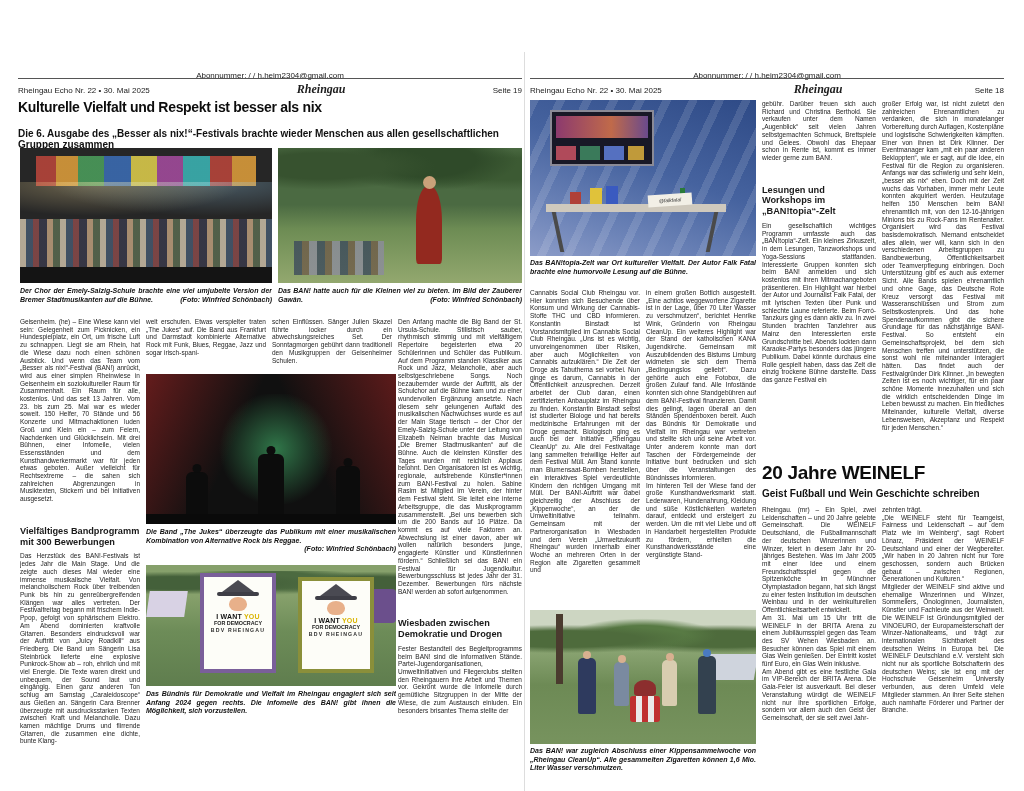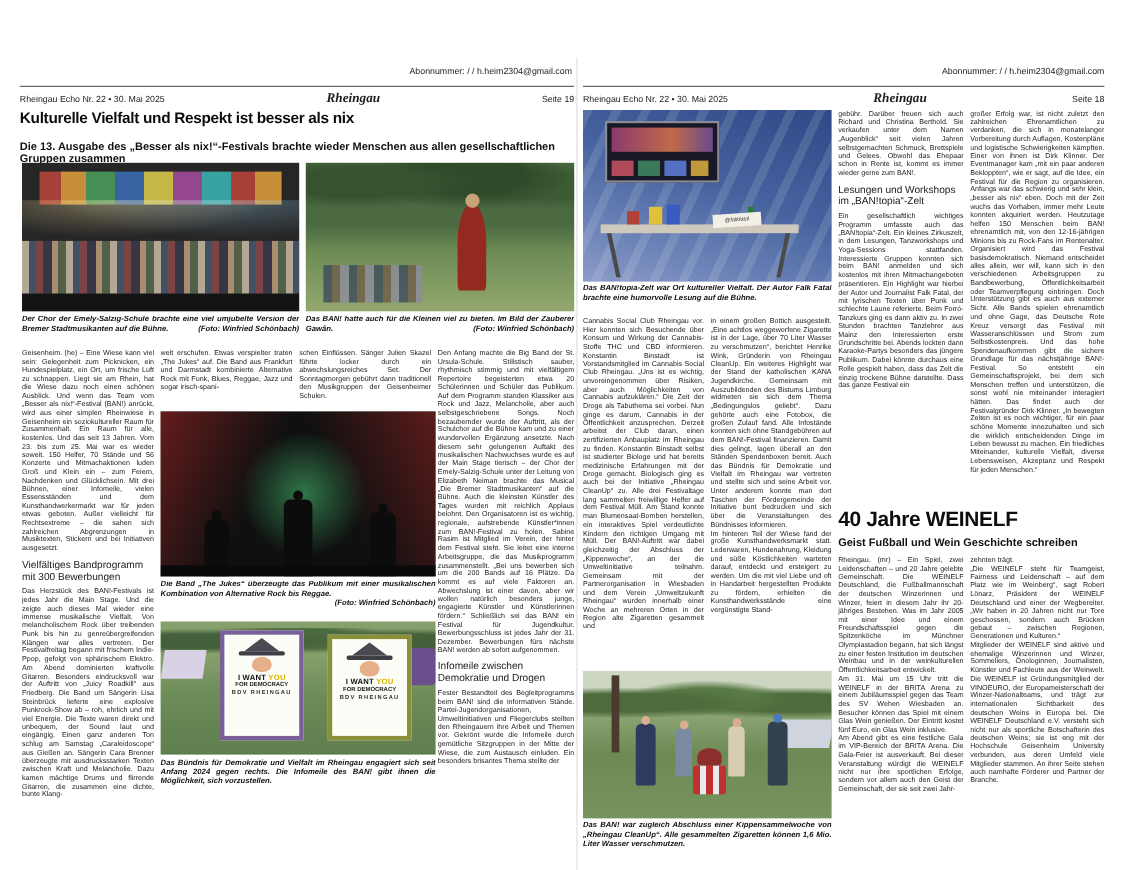--- a/index.html
+++ b/index.html
@@ -1,27 +1,27 @@
 <!DOCTYPE html>
 <html><head>
 <meta charset="utf-8">
 <style>
   html,body{margin:0;padding:0;background:#ffffff;}
   #canvas{position:relative;width:1024px;height:791px;background:#fff;overflow:hidden;
           font-family:"Liberation Sans",sans-serif;color:#1c1c1c;}
   .abs{position:absolute;}
-  .abo{font-size:8px;color:#222;text-align:right;}
+  .abo{font-size:8px;color:#222;text-align:center;margin-top:11px;}
   .pghead{display:flex;justify-content:space-between;align-items:baseline;
           border-top:1px solid #555;padding-top:3px;}
   .pghead .iss,.pghead .pg{font-size:8px;color:#222;}
   .pghead .mast{font-family:"Liberation Serif",serif;font-style:italic;font-weight:bold;font-size:12px;}
   .headline{font-weight:800;font-size:14px;letter-spacing:-0.3px;color:#0d0d0d;}
   .subhead{font-weight:700;font-size:10px;color:#111;}
   .bodytxt{font-size:6.5px;line-height:7.7px;text-align:justify;white-space:pre-line;overflow:hidden;}
-  .colhead{font-size:9.2px;line-height:10.8px;font-weight:400;color:#1a1a1a;margin:5px 0 5px;}
+  .colhead{font-size:9.2px;line-height:10.8px;font-weight:700;color:#1a1a1a;margin:23px 0 5px;}
   .cap{font-size:7px;line-height:8.6px;font-weight:700;font-style:italic;text-align:justify;color:#111;overflow:hidden;}
   .cap .credit{float:right;padding-left:6px;}
   .photo{overflow:hidden;}
   .seam{width:1px;background:#ddd;}
   .poster{background:#fdfdf8;box-sizing:border-box;text-align:center;}
   .poster .hat{width:0;height:0;margin:3px auto 0;border-left:16px solid transparent;
                border-right:16px solid transparent;border-bottom:12px solid #4a4a52;}
   .poster .brim{width:42px;height:4px;background:#3e3e46;margin:0 auto;border-radius:2px;}
   .poster .face{width:18px;height:14px;background:#e8b08a;margin:1px auto 2px;border-radius:50% 50% 45% 45%;}
   .poster .l1{font-size:7px;font-weight:800;letter-spacing:0.2px;color:#111;}
@@ -47,21 +47,21 @@
 
   <div class="abs" style="left:18px;top:78px;width:504px;height:713px;">
 
     <div class="pghead abs" style="left:0;top:0;width:504px;">
       <span class="iss">Rheingau Echo Nr. 22 • 30. Mai 2025</span>
       <span class="mast">Rheingau</span>
       <span class="pg">Seite 19</span>
     </div>
 
     <div class="abs headline" style="left:0;top:21px;width:504px;">Kulturelle Vielfalt und Respekt ist besser als nix</div>
-    <div class="abs subhead" style="left:0;top:50px;width:504px;">Die 13. Ausgabe des „Besser als nix!“-Festivals brachte wieder Menschen aus allen gesellschaftlichen Gruppen zusammen</div>
+    <div class="abs subhead" style="left:0;top:50px;width:504px;">Die 6. Ausgabe des „Besser als nix!“-Festivals brachte wieder Menschen aus allen gesellschaftlichen Gruppen zusammen</div>
 
     <div class="abs photo" style="left:2px;top:70px;width:252px;height:135px;background:#262626;">
       <div class="abs" style="left:16px;top:8px;right:16px;height:30px;opacity:.9;background:linear-gradient(90deg,#b5443a 0 9%,#d89a3a 9% 19%,#4a9a5a 19% 31%,#3a6ab0 31% 43%,#d8c84a 43% 55%,#a04a9a 55% 67%,#3ab0b0 67% 79%,#b5443a 79% 89%,#d89a3a 89% 100%);"></div>
       <div class="abs" style="left:0;top:34px;right:0;height:40px;background:radial-gradient(ellipse at 30% 0%,rgba(255,230,160,.35),transparent 60%),radial-gradient(ellipse at 75% 0%,rgba(160,220,255,.3),transparent 60%);"></div>
       <div class="abs" style="left:0;bottom:16px;right:0;height:48px;opacity:.85;background:repeating-linear-gradient(90deg,#cdbfa8 0 6px,#46586e 6px 13px,#8a4a4a 13px 19px,#39394a 19px 27px,#bf9f7d 27px 33px,#5a6a50 33px 40px);"></div>
       <div class="abs" style="left:0;bottom:0;right:0;height:16px;background:#141414;"></div>
     </div>
 
     <div class="abs photo" style="left:260px;top:70px;width:244px;height:135px;background:linear-gradient(180deg,#4b6a42 0 42%,#6d8c54 60%,#93a86f 100%);">
       <div class="abs" style="left:0;top:0;right:0;height:60px;background:radial-gradient(ellipse at 18% 30%,#37522f 0 22%,transparent 40%),radial-gradient(ellipse at 60% 20%,#2f4a29 0 25%,transparent 45%),radial-gradient(ellipse at 92% 35%,#3c5a33 0 20%,transparent 40%);"></div>
@@ -126,21 +126,21 @@
         <div class="face"></div>
         <div class="l1"><span>I WANT </span><span class="you">YOU</span></div>
         <div class="l2">FOR DEMOCRACY</div>
         <div class="l3">BDV RHEINGAU</div>
       </div>
     </div>
     <div class="abs cap" style="left:128px;top:612px;width:250px;height:27px;">Das Bündnis für Demokratie und Vielfalt im Rheingau engagiert sich seit Anfang 2024 gegen rechts. Die Infomeile des BAN! gibt ihnen die Möglichkeit, sich vorzustellen.</div>
 
     <div class="abs" style="left:380px;top:240px;width:124px;height:470px;overflow:hidden;">
       <div class="bodytxt">Den Anfang machte die Big Band der St. Ursula-Schule. Stilistisch sauber, rhythmisch stimmig und mit vielfältigem Repertoire begeisterten etwa 20 Schülerinnen und Schüler das Publikum. Auf dem Programm standen Klassiker aus Rock und Jazz, Melancholie, aber auch selbstgeschriebene Songs. Noch bezaubernder wurde der Auftritt, als der Schulchor auf die Bühne kam und zu einer wundervollen Ergänzung ansetzte. Nach diesem sehr gelungenen Auftakt des musikalischen Nachwuchses wurde es auf der Main Stage tierisch – der Chor der Emely-Salzig-Schule unter der Leitung von Elizabeth Neiman brachte das Musical „Die Bremer Stadtmusikanten“ auf die Bühne. Auch die kleinsten Künstler des Tages wurden mit reichlich Applaus belohnt. Den Organisatoren ist es wichtig, regionale, aufstrebende Künstler*innen zum BAN!-Festival zu holen. Sabine Rasim ist Mitglied im Verein, der hinter dem Festival steht. Sie leitet eine interne Arbeitsgruppe, die das Musikprogramm zusammenstellt. „Bei uns bewerben sich um die 200 Bands auf 16 Plätze. Da kommt es auf viele Faktoren an. Abwechslung ist einer davon, aber wir wollen natürlich besonders junge, engagierte Künstler und Künstlerinnen fördern.“ Schließlich sei das BAN! ein Festival für Jugendkultur. Bewerbungsschluss ist jedes Jahr der 31. Dezember. Bewerbungen fürs nächste BAN! werden ab sofort aufgenommen.</div>
-      <div class="colhead">Infomeile zwischen Demokratie und Drogen</div>
+      <div class="colhead">Wiesbaden zwischen Demokratie und Drogen</div>
       <div class="bodytxt">Fester Bestandteil des Begleitprogramms beim BAN! sind die informativen Stände. Partei-Jugendorganisationen, Umweltinitiativen und Fliegerclubs stellten den Rheingauern ihre Arbeit und Themen vor. Gekrönt wurde die Infomeile durch gemütliche Sitzgruppen in der Mitte der Wiese, die zum Austausch einluden. Ein besonders brisantes Thema stellte der</div>
     </div>
   </div>
 
   <div class="abs" style="left:530px;top:78px;width:474px;height:713px;">
 
     <div class="pghead abs" style="left:0;top:0;width:474px;">
       <span class="iss">Rheingau Echo Nr. 22 • 30. Mai 2025</span>
       <span class="mast">Rheingau</span>
       <span class="pg">Seite 18</span>
@@ -192,21 +192,21 @@
     <div class="abs cap" style="left:0;top:669px;width:226px;height:36px;">Das BAN! war zugleich Abschluss einer Kippensammelwoche von „Rheingau CleanUp“. Alle gesammelten Zigaretten können 1,6 Mio. Liter Wasser verschmutzen.</div>
 
     <div class="abs" style="left:232px;top:22px;width:114px;height:356px;overflow:hidden;">
       <div class="bodytxt">gebühr. Darüber freuen sich auch Richard und Christina Berthold. Sie verkaufen unter dem Namen „Augenblick“ seit vielen Jahren selbstgemachten Schmuck, Brettspiele und Gelees. Obwohl das Ehepaar schon in Rente ist, kommt es immer wieder gerne zum BAN!.</div>
       <div class="colhead">Lesungen und Workshops im „BAN!topia“-Zelt</div>
       <div class="bodytxt">Ein gesellschaftlich wichtiges Programm umfasste auch das „BAN!topia“-Zelt. Ein kleines Zirkuszelt, in dem Lesungen, Tanzworkshops und Yoga-Sessions stattfanden. Interessierte Gruppen konnten sich beim BAN! anmelden und sich kostenlos mit ihren Mitmachangeboten präsentieren. Ein Highlight war hierbei der Autor und Journalist Falk Fatal, der mit lyrischen Texten über Punk und schlechte Laune referierte. Beim Forró-Tanzkurs ging es dann aktiv zu. In zwei Stunden brachten Tanzlehrer aus Mainz den Interessierten erste Grundschritte bei. Abends lockten dann Karaoke-Partys besonders das jüngere Publikum. Dabei könnte durchaus eine Rolle gespielt haben, dass das Zelt die einzig trockene Bühne darstellte. Dass das ganze Festival ein</div>
     </div>
 
     <div class="abs bodytxt" style="left:352px;top:22px;width:122px;height:356px;">großer Erfolg war, ist nicht zuletzt den zahlreichen Ehrenamtlichen zu verdanken, die sich in monatelanger Vorbereitung durch Auflagen, Kostenpläne und logistische Schwierigkeiten kämpften. Einer von ihnen ist Dirk Klinner. Der Eventmanager kam „mit ein paar anderen Bekloppten“, wie er sagt, auf die Idee, ein Festival für die Region zu organisieren. Anfangs war das schwierig und sehr klein, „besser als nix“ eben. Doch mit der Zeit wuchs das Vorhaben, immer mehr Leute konnten akquiriert werden. Heutzutage helfen 150 Menschen beim BAN! ehrenamtlich mit, von den 12-16-jährigen Minions bis zu Rock-Fans im Rentenalter. Organisiert wird das Festival basisdemokratisch. Niemand entscheidet alles allein, wer will, kann sich in den verschiedenen Arbeitsgruppen zu Bandbewerbung, Öffentlichkeitsarbeit oder Teamverpflegung einbringen. Doch Unterstützung gibt es auch aus externer Sicht. Alle Bands spielen ehrenamtlich und ohne Gage, das Deutsche Rote Kreuz versorgt das Festival mit Wasseranschlüssen und Strom zum Selbstkostenpreis. Und das hohe Spendenaufkommen gibt die sichere Grundlage für das nächstjährige BAN!-Festival. So entsteht ein Gemeinschaftsprojekt, bei dem sich Menschen treffen und unterstützen, die sonst wohl nie miteinander interagiert hätten. Das findet auch der Festivalgründer Dirk Klinner. „In bewegten Zeiten ist es noch wichtiger, für ein paar schöne Momente innezuhalten und sich die wirklich entscheidenden Dinge im Leben bewusst zu machen. Ein friedliches Miteinander, kulturelle Vielfalt, diverse Lebensweisen, Akzeptanz und Respekt für jeden Menschen.“</div>
 
-    <div class="abs headline" style="left:232px;top:384px;width:242px;font-size:19px;">40 Jahre WEINELF</div>
+    <div class="abs headline" style="left:232px;top:384px;width:242px;font-size:19px;">20 Jahre WEINELF</div>
     <div class="abs subhead" style="left:232px;top:410px;width:242px;">Geist Fußball und Wein Geschichte schreiben</div>
     <div class="abs bodytxt" style="left:232px;top:428px;width:114px;height:285px;">Rheingau. (mr) – Ein Spiel, zwei Leidenschaften – und 20 Jahre gelebte Gemeinschaft. Die WEINELF Deutschland, die Fußballmannschaft der deutschen Winzerinnen und Winzer, feiert in diesem Jahr ihr 20-jähriges Bestehen. Was im Jahr 2005 mit einer Idee und einem Freundschaftsspiel gegen die Spitzenköche im Münchner Olympiastadion begann, hat sich längst zu einer festen Institution im deutschen Weinbau und in der weinkulturellen Öffentlichkeitsarbeit entwickelt.
 Am 31. Mai um 15 Uhr tritt die WEINELF in der BRITA Arena zu einem Jubiläumsspiel gegen das Team des SV Wehen Wiesbaden an. Besucher können das Spiel mit einem Glas Wein genießen. Der Eintritt kostet fünf Euro, ein Glas Wein inklusive.
 Am Abend gibt es eine festliche Gala im VIP-Bereich der BRITA Arena. Die Gala-Feier ist ausverkauft. Bei dieser Veranstaltung würdigt die WEINELF nicht nur ihre sportlichen Erfolge, sondern vor allem auch den Geist der Gemeinschaft, der sie seit zwei Jahr-</div>
     <div class="abs bodytxt" style="left:352px;top:428px;width:122px;height:285px;">zehnten trägt.
 „Die WEINELF steht für Teamgeist, Fairness und Leidenschaft – auf dem Platz wie im Weinberg“, sagt Robert Lönarz, Präsident der WEINELF Deutschland und einer der Wegbereiter. „Wir haben in 20 Jahren nicht nur Tore geschossen, sondern auch Brücken gebaut – zwischen Regionen, Generationen und Kulturen.“
 Mitglieder der WEINELF sind aktive und ehemalige Winzerinnen und Winzer, Sommeliers, Önologinnen, Journalisten, Künstler und Fachleute aus der Weinwelt. Die WEINELF ist Gründungsmitglied der VINOEURO, der Europameisterschaft der Winzer-Nationalteams, und trägt zur internationalen Sichtbarkeit des deutschen Weins in Europa bei. Die WEINELF Deutschland e.V. versteht sich nicht nur als sportliche Botschafterin des deutschen Weins; sie ist eng mit der Hochschule Geisenheim University verbunden, aus deren Umfeld viele Mitglieder stammen. An ihrer Seite stehen auch namhafte Förderer und Partner der Branche.</div>
   </div>
 
 </div>

